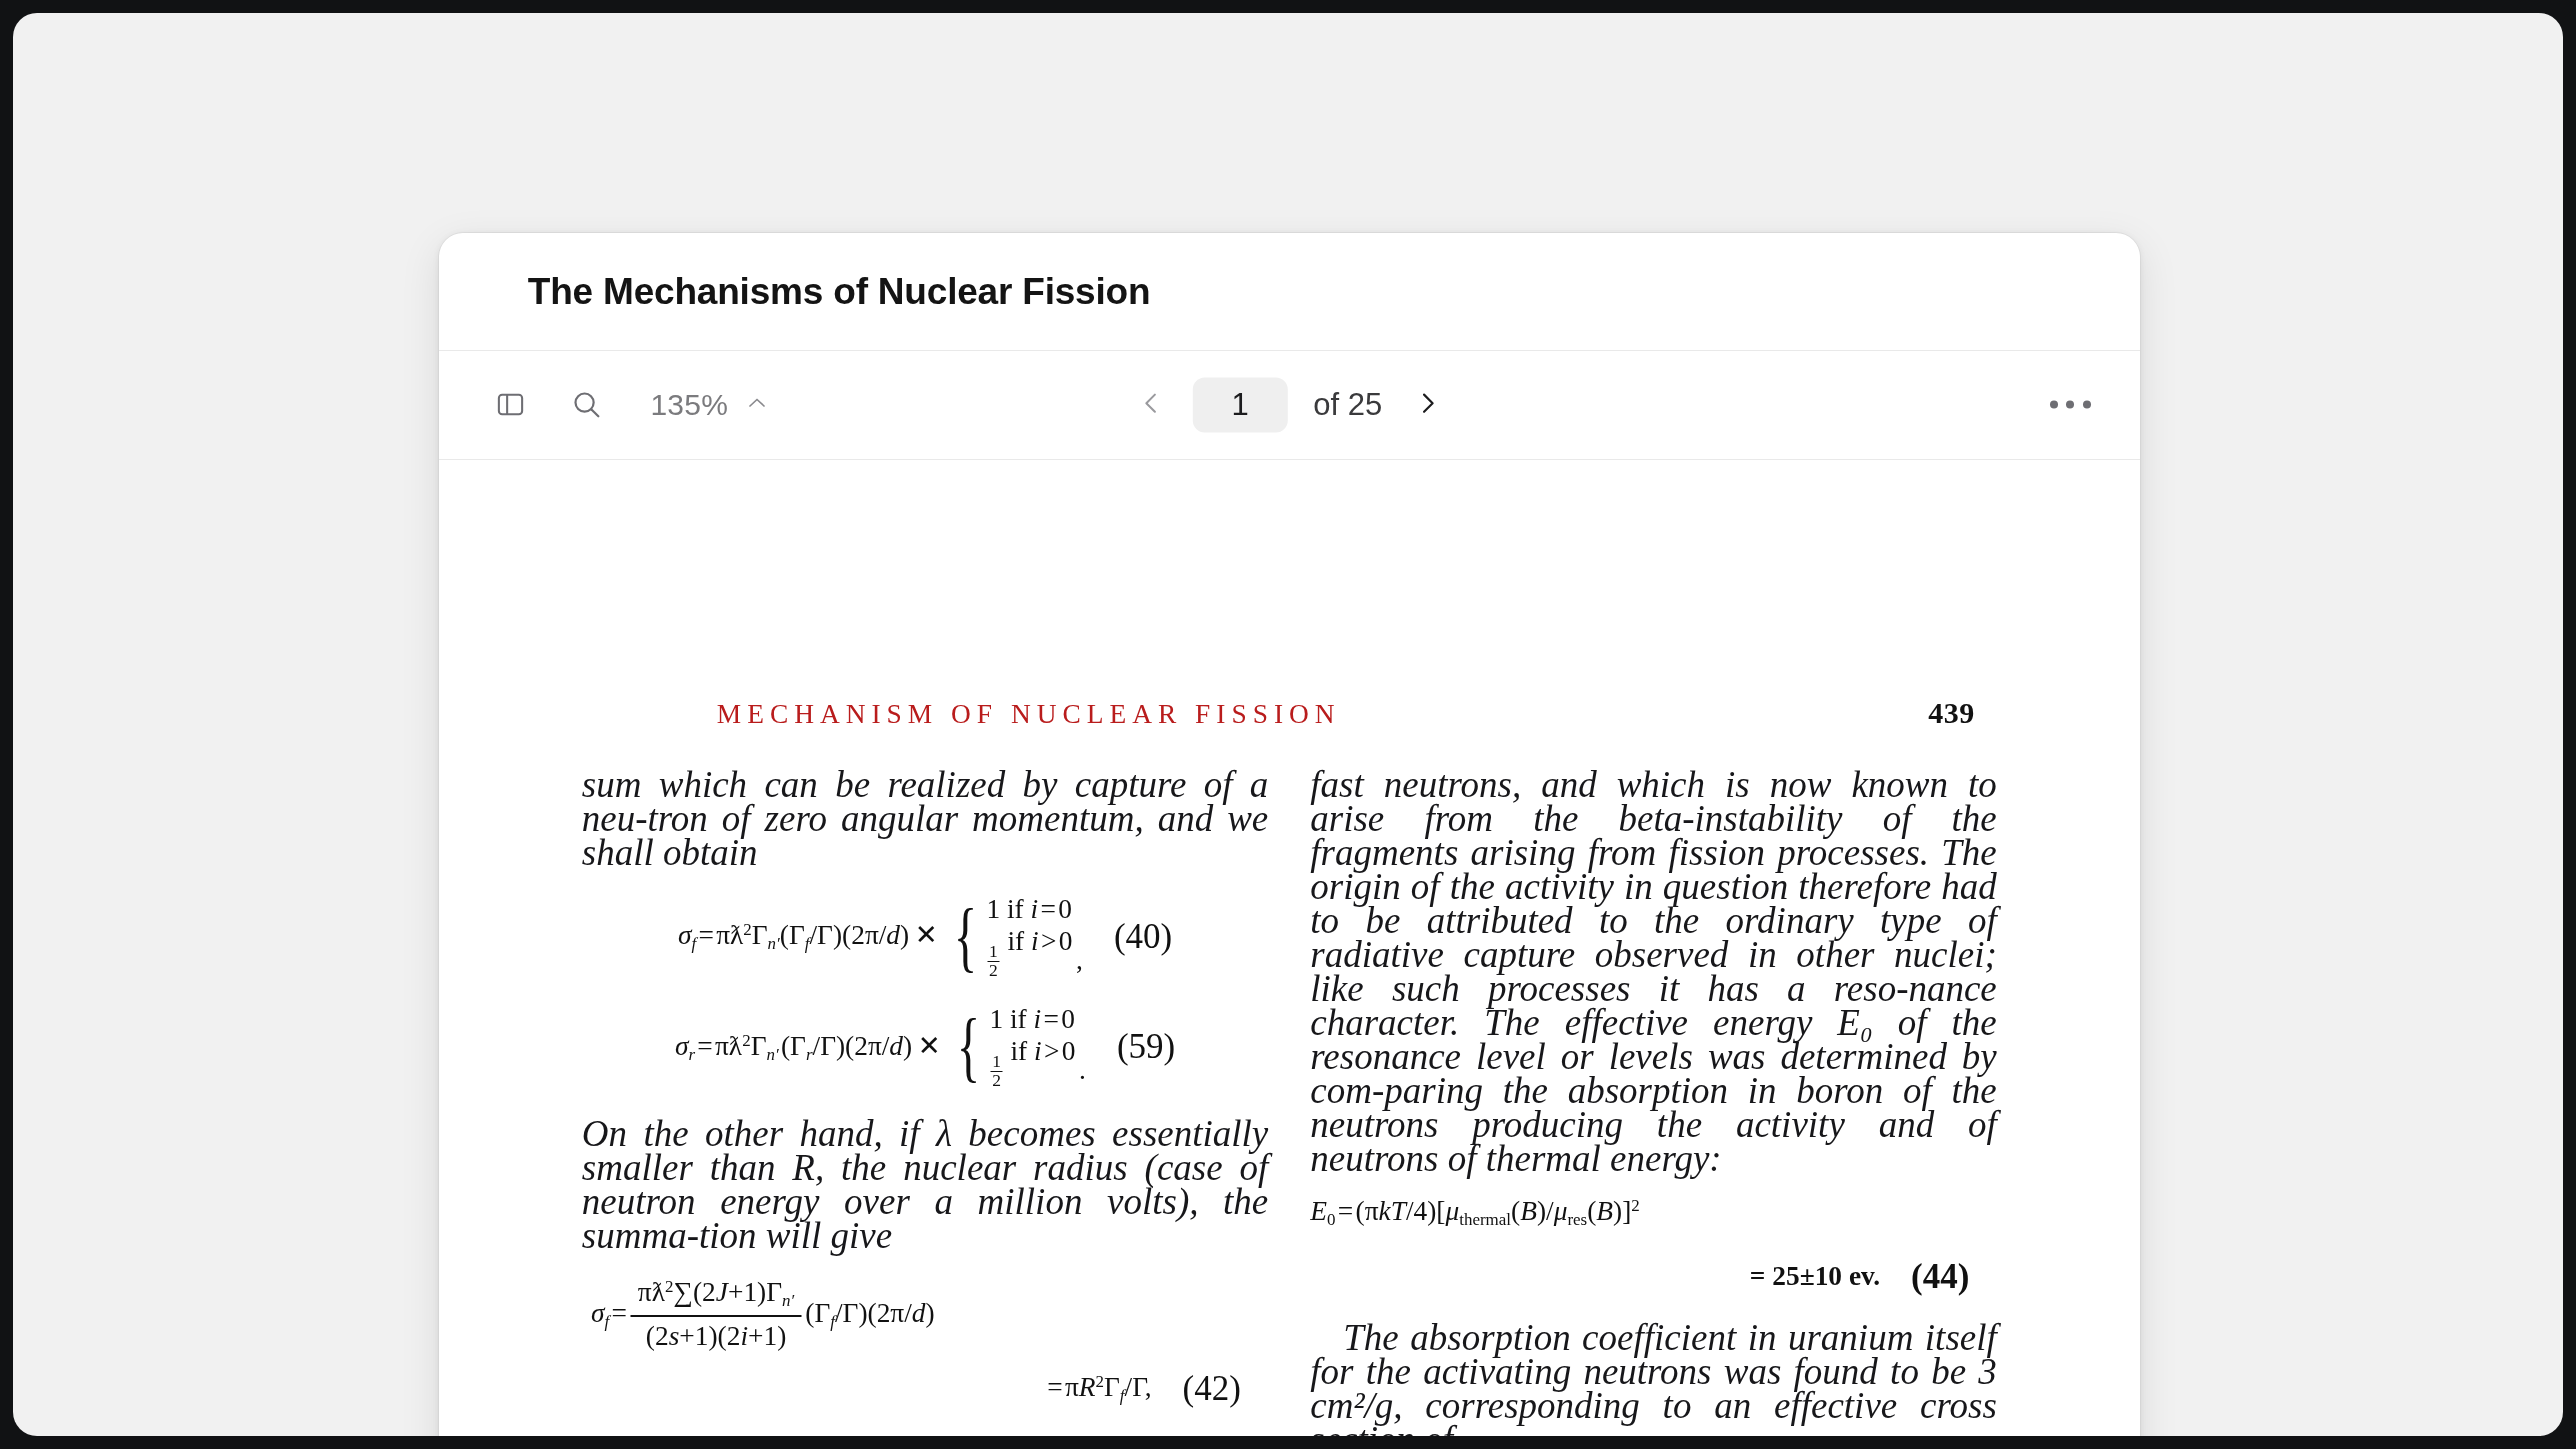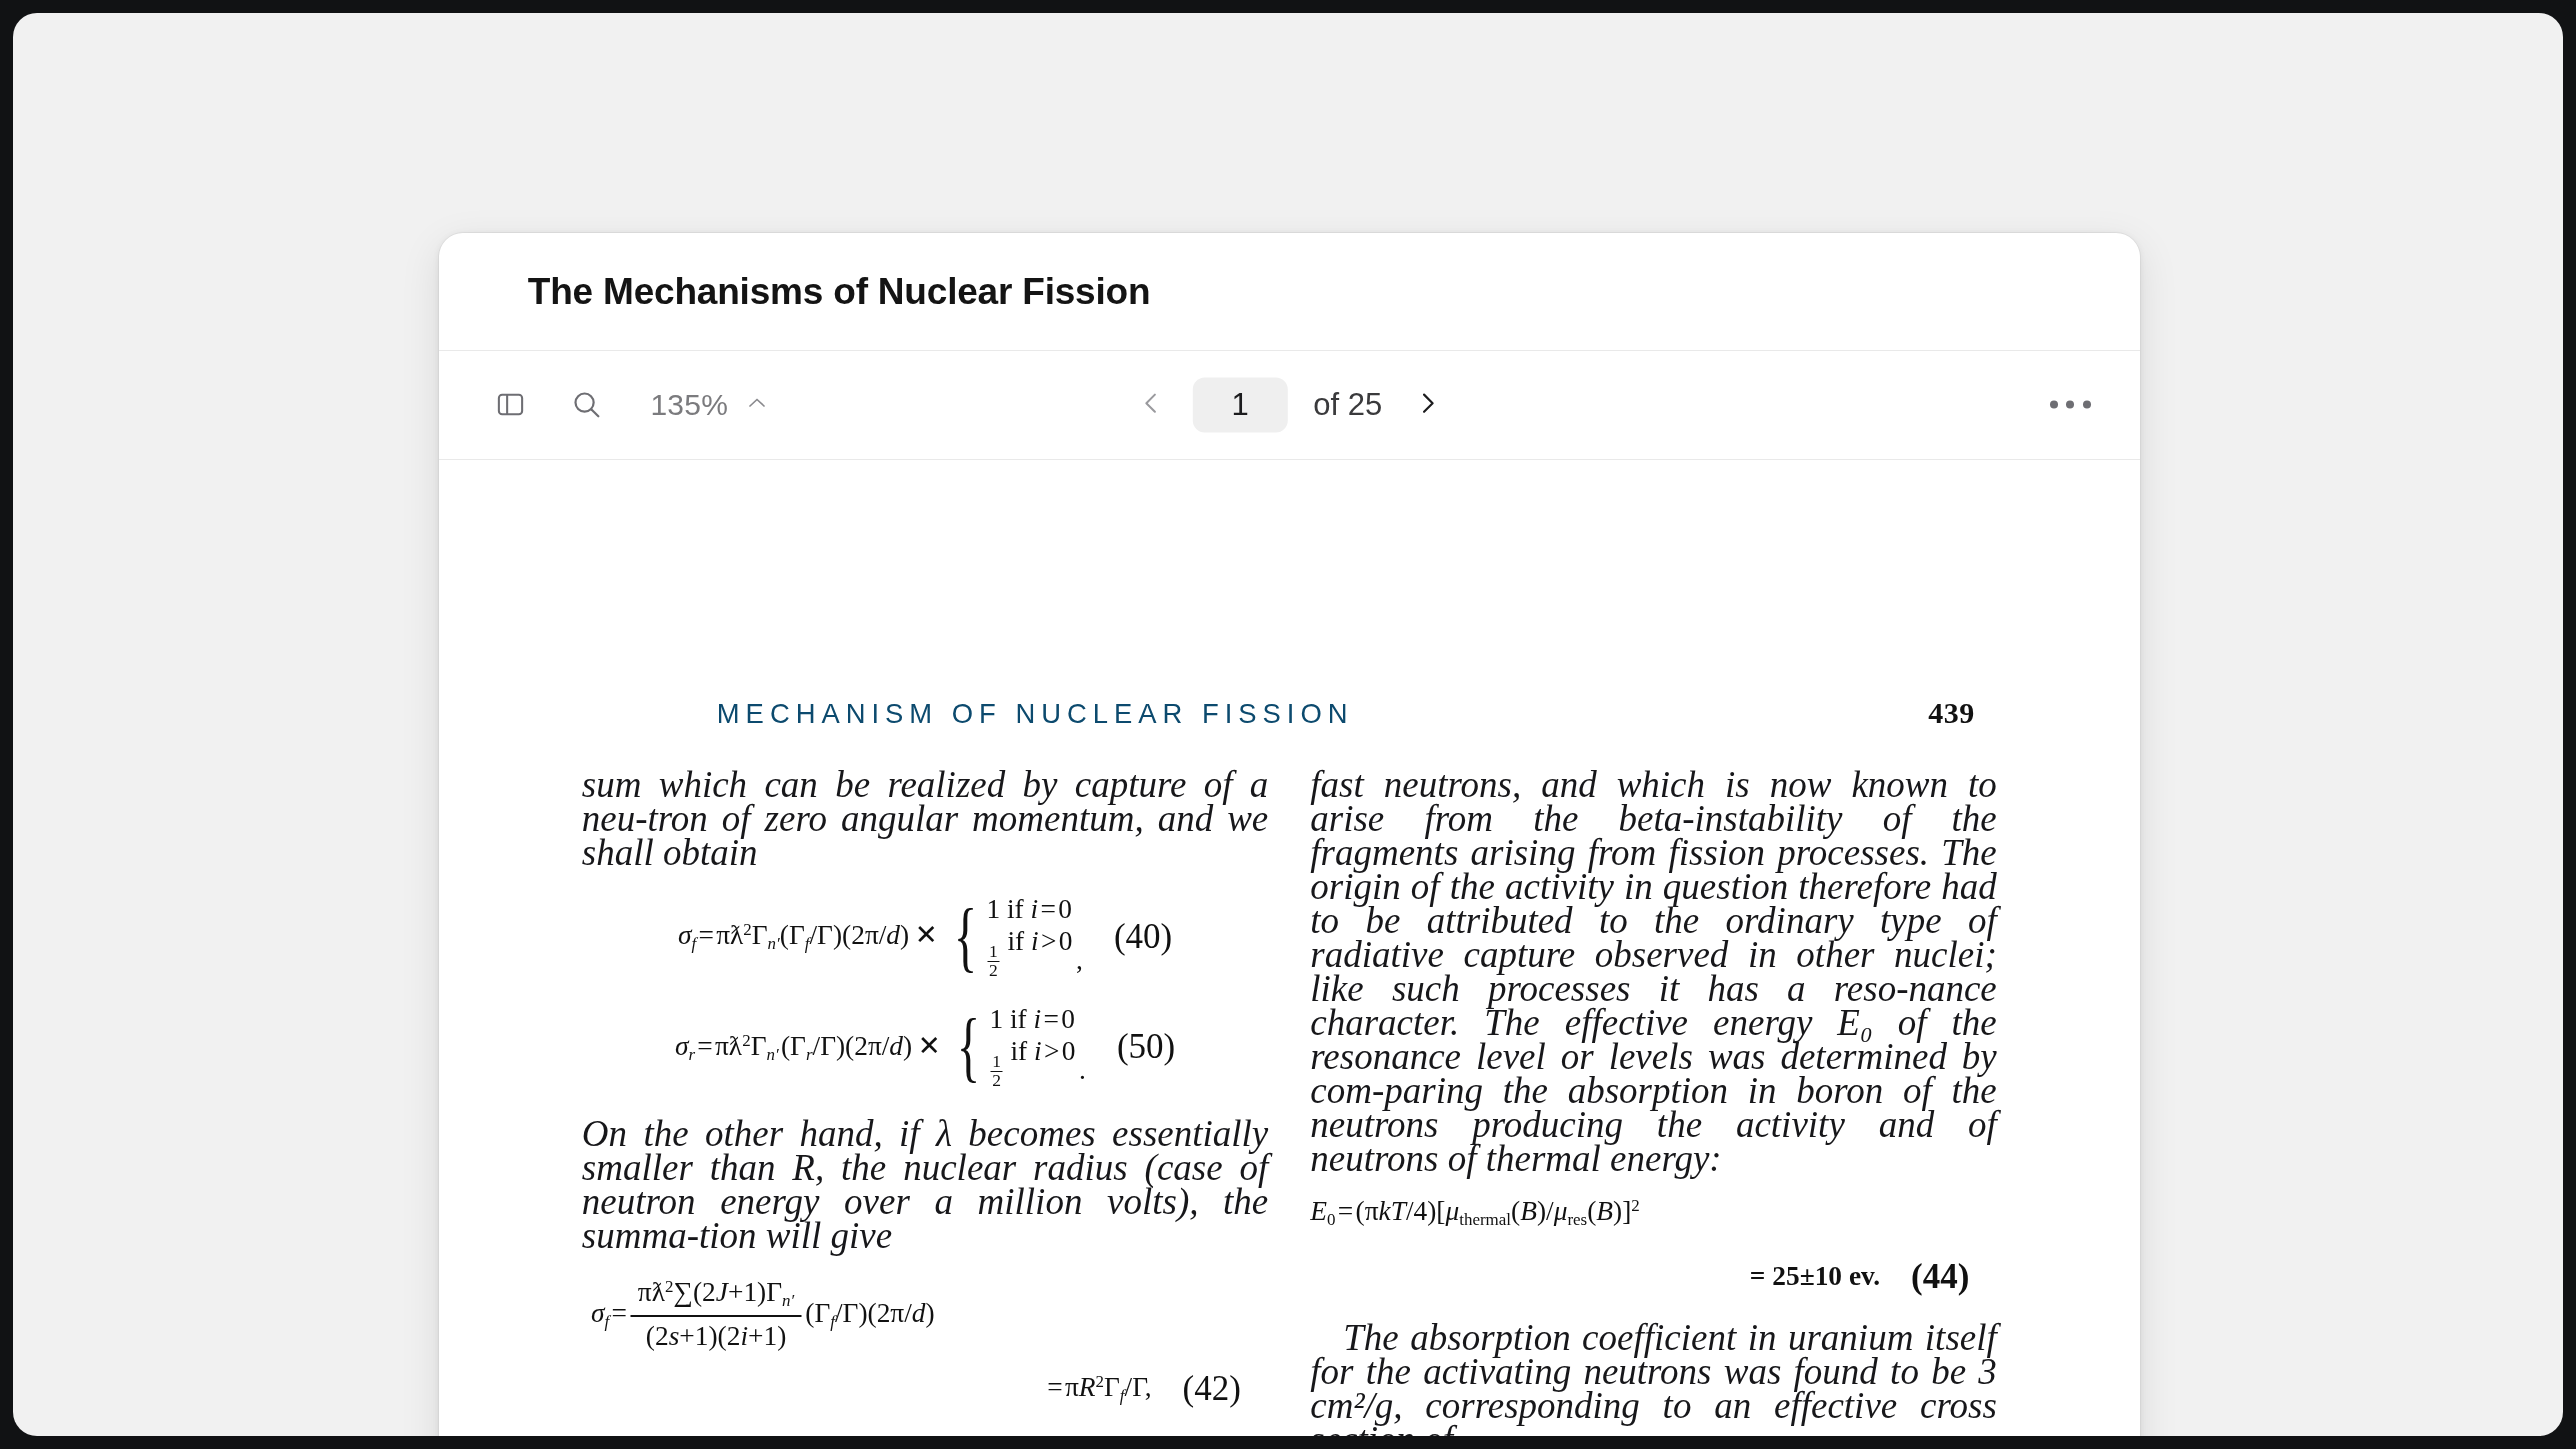--- a/index.html
+++ b/index.html
@@ -176,22 +176,22 @@
   #running-head {
     display: flex;
     align-items: baseline;
     justify-content: space-between;
     margin-bottom: 38px;
     padding: 0 22px 0 135px;
   }
   #running-head-title {
     font-size: 27.4px;
     letter-spacing: 6px;
-    color: #0c4a6e;
-    font-family: Liberation Sans, sans-serif;
+    color: #b91c1c;
+    font-family: Liberation Serif, serif;
   }
   #running-head-page {
     font-size: 30px;
     font-weight: 700;
     color: #111;
     letter-spacing: 0.5px;
   }
 
   
   #columns {
@@ -407,21 +407,21 @@
                     <span class="brace">{</span>
                     <span class="cases-rows">
                       <span>1 if <i class="v">i</i> = 0</span>
                       <span><span class="frac-inline">
                             <span class="num">1</span>
                             <span class="den">2</span>
                           </span>&nbsp;if <i class="v">i</i> &gt; 0</span>
                     </span>
                     <span class="tail">.</span>
                   </span>
-                  <span class="eqno">(50)</span>
+                  <span class="eqno">(59)</span>
                 </div>
               </div>
 
               <p class="para" style="margin-top:27.4px;">On the other hand, if λ becomes essentially smaller than R, the nuclear radius (case of neutron energy over a million volts), the summa‑tion will give</p>
 
               <div class="eq-block">
                 <div class="eq-row" style="justify-content:flex-start;padding-left:9.1px;">
                   <span>
                     <i class="v">σ</i><sub class="s">f</sub> =
                   </span>

